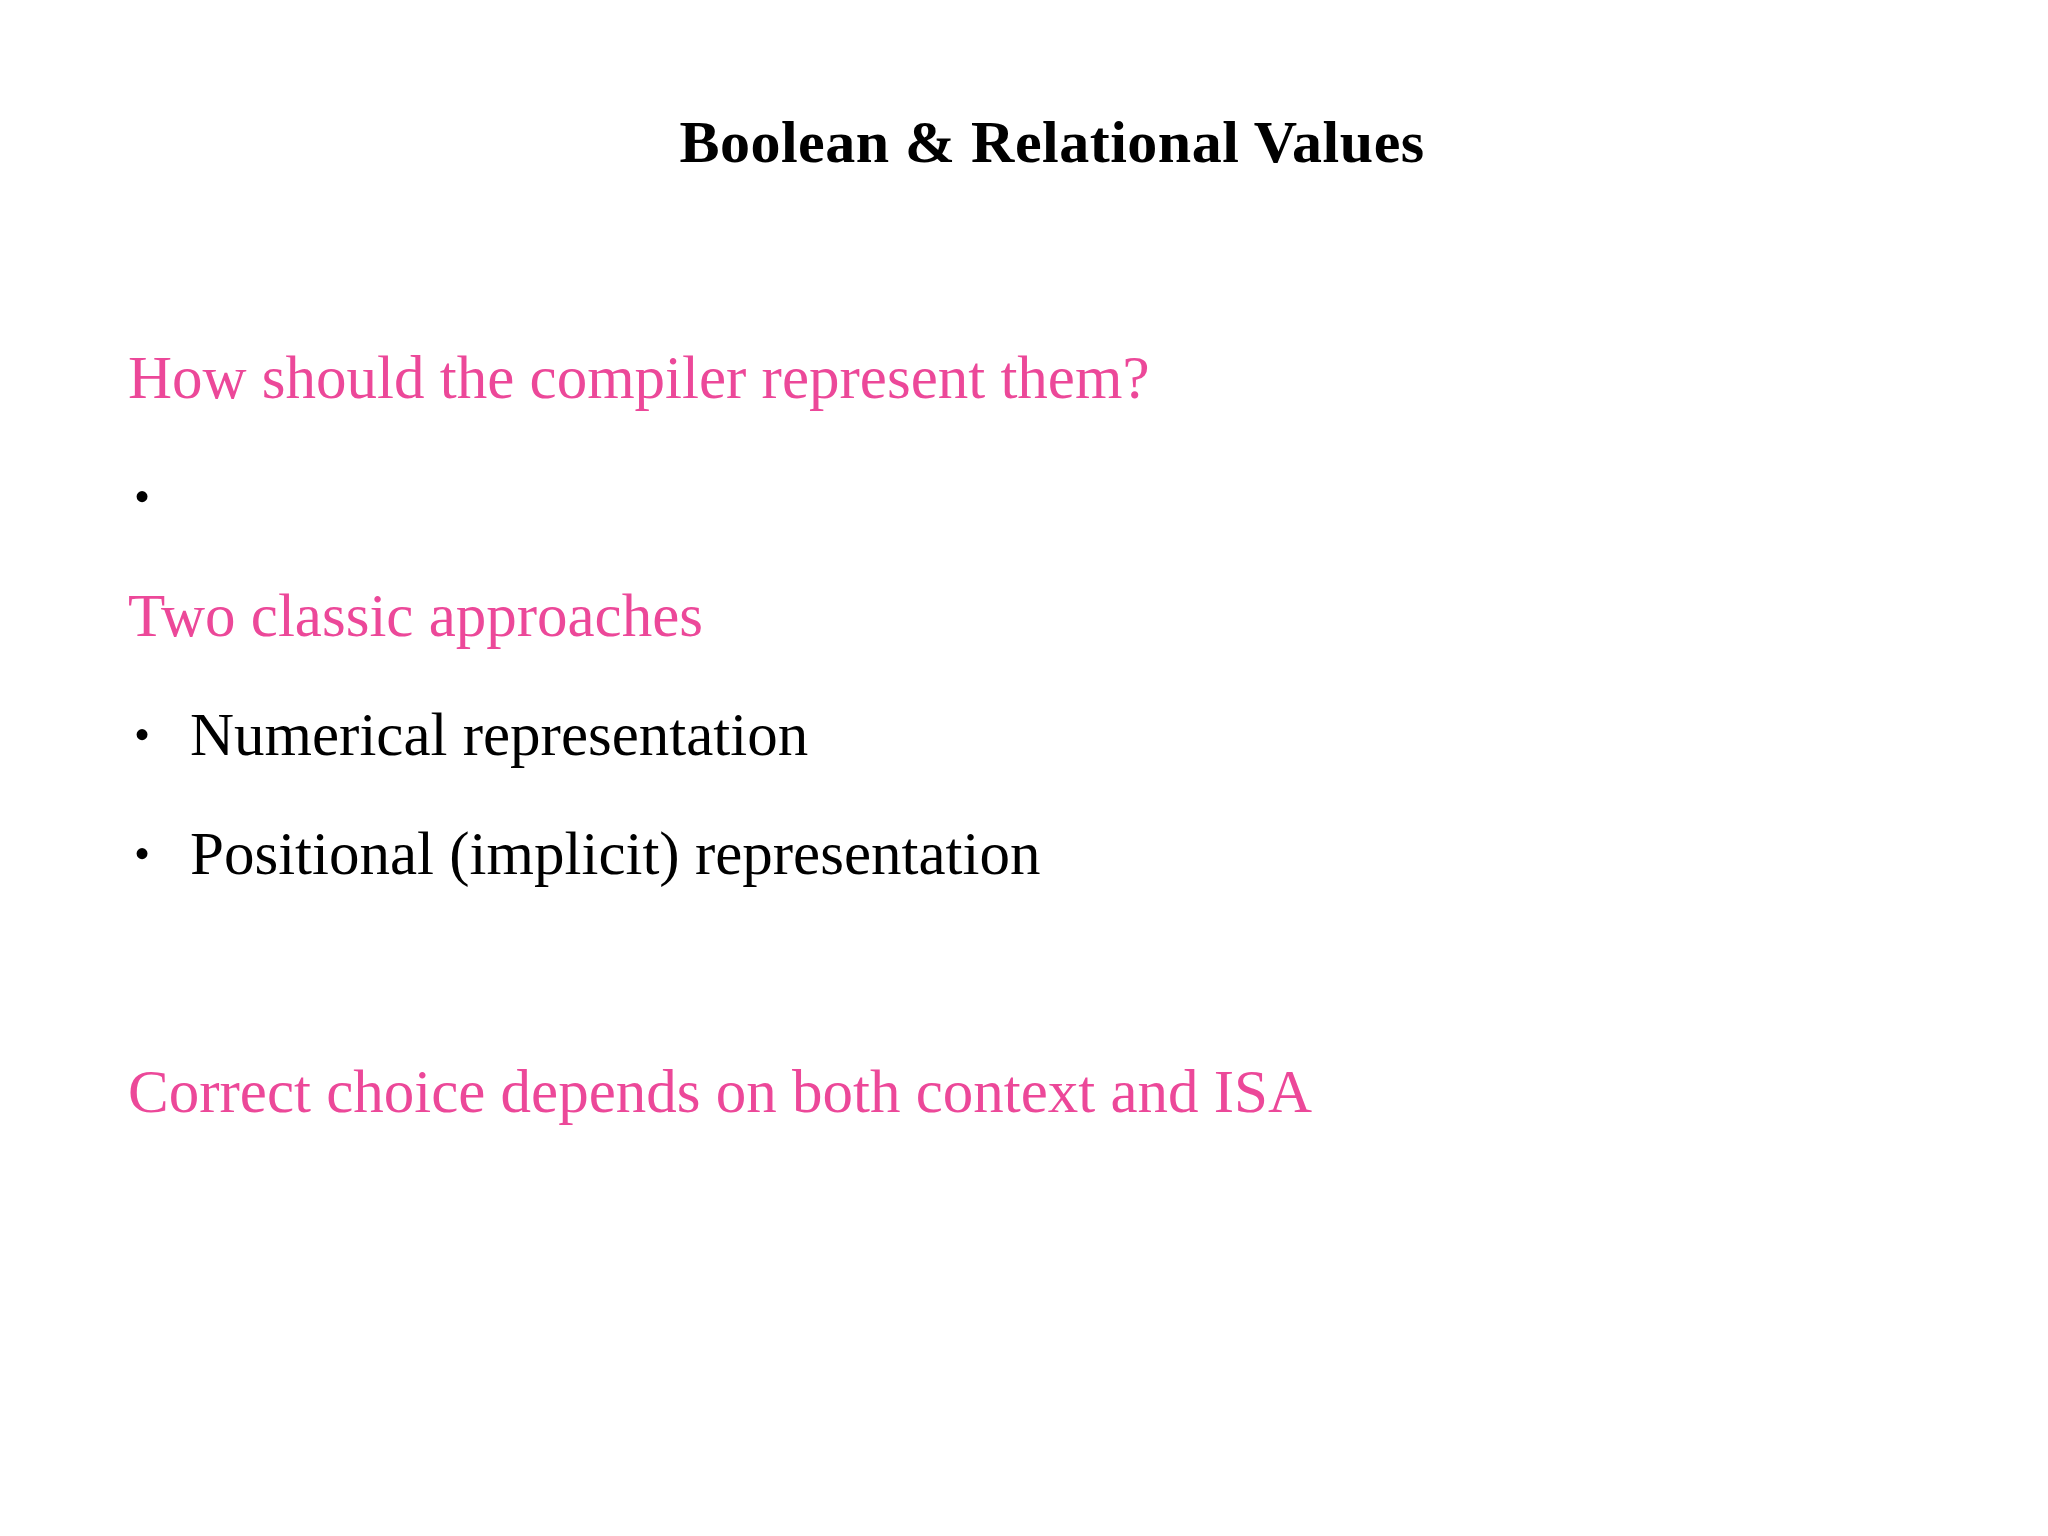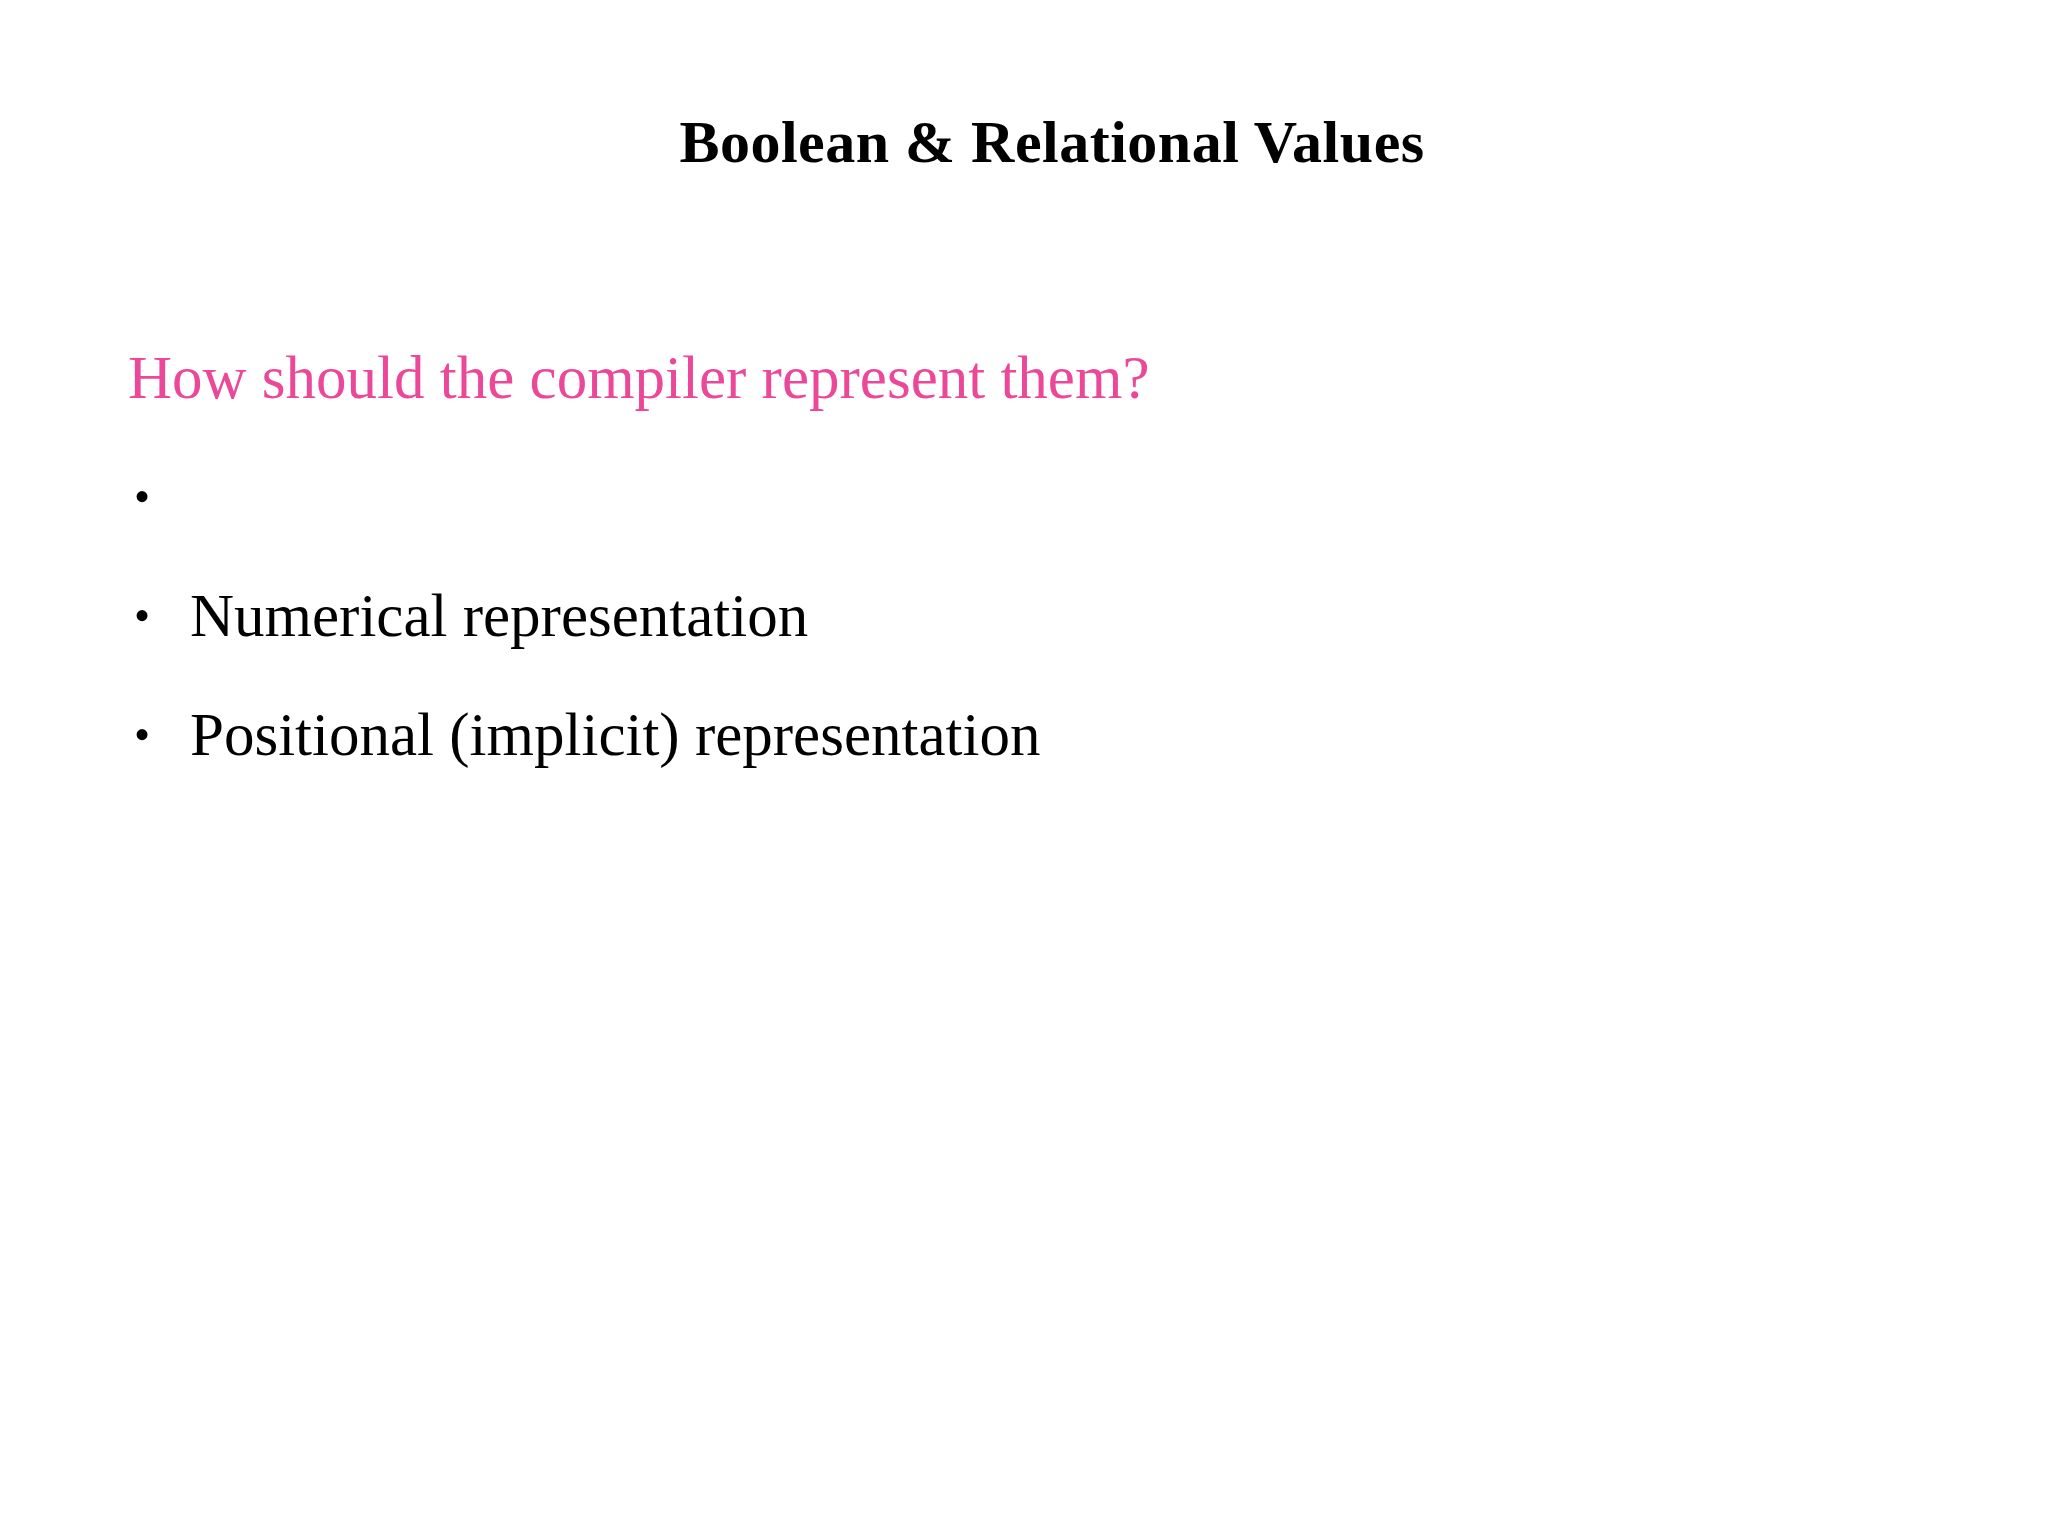--- a/index.html
+++ b/index.html
@@ -82,27 +82,29 @@
 
   <div class="body-block">
 
     <div class="body-line lead">How should the compiler represent them?</div>
     <div class="bullet-line">
       <span class="bullet-mark">•</span>
     </div>
 
     <div class="spacer-line"></div>
 
+    <div class="body-line lead">Two classic approaches</div>
     <div class="bullet-line">
       <span class="bullet-mark">•</span>
       <span>Numerical representation</span>
     </div>
     <div class="bullet-line">
       <span class="bullet-mark">•</span>
       <span>Positional (implicit) representation</span>
     </div>
 
     <div class="spacer-line"></div>
 
+    <div class="body-line lead">Correct choice depends on both context and ISA</div>
 
   </div>
 
 </div>
 
 </body></html>

